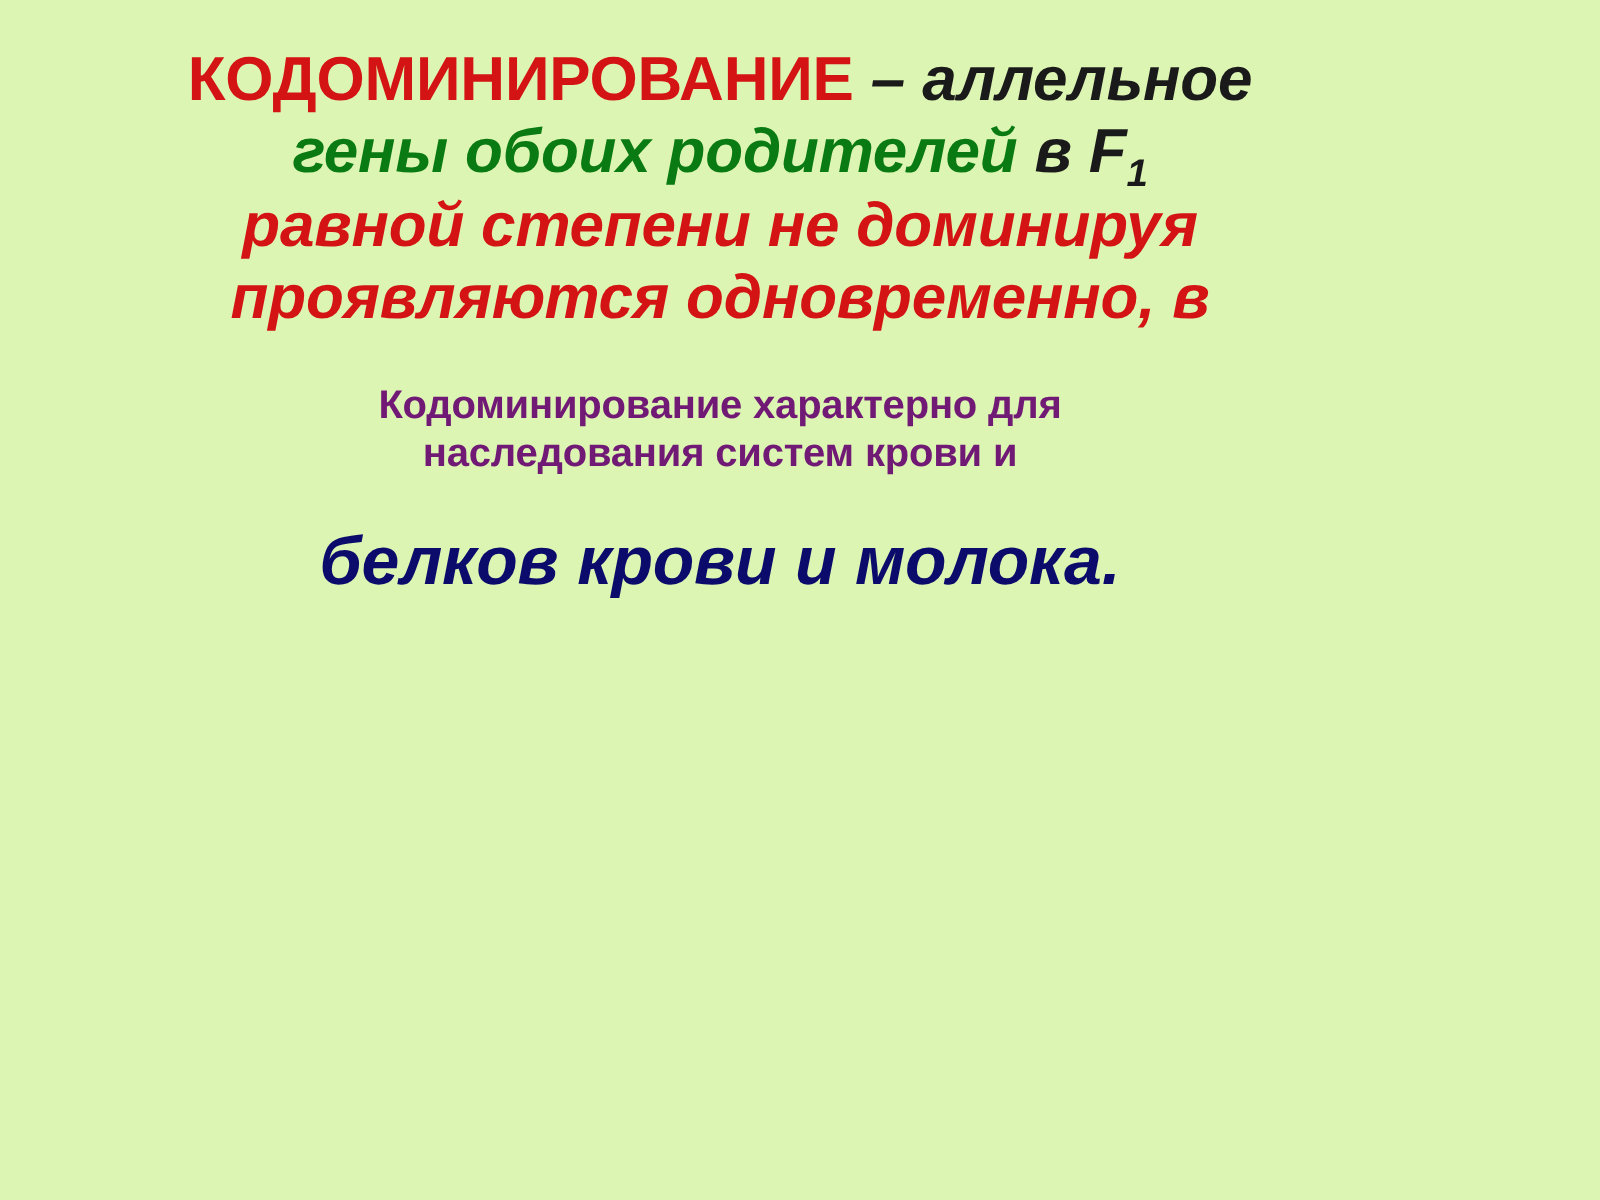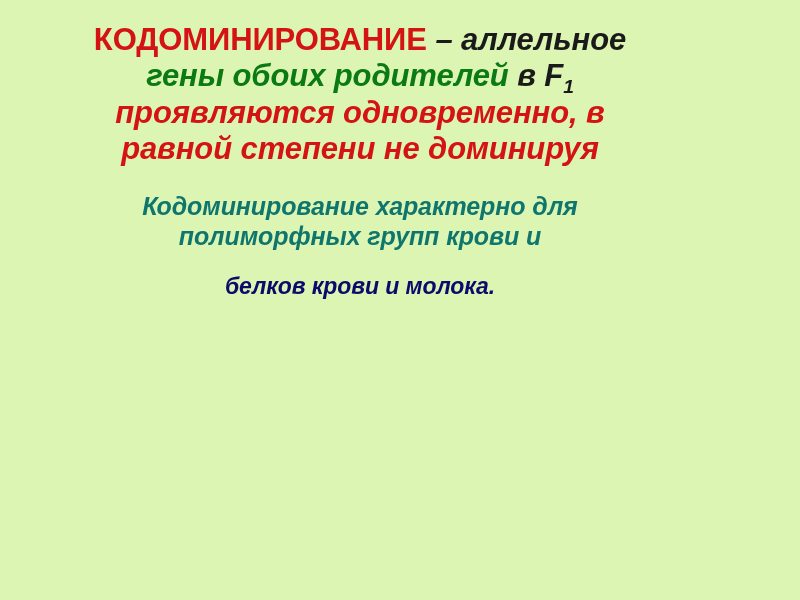--- a/index.html
+++ b/index.html
@@ -28,30 +28,29 @@
   }
   .para1 {
     font-size: 31px;
     font-weight: bold;
     font-style: italic;
     line-height: 1.17;
     color: #1a1a1a;
     letter-spacing: -0.1px;
   }
   .para2 {
-    font-size: 25px;
+    font-size: 20px;
     font-weight: bold;
-    font-style: italic;
     line-height: 1.2;
-    color: #0f766e;
+    color: #701a75;
     margin-top: 24px;
     letter-spacing: -0.1px;
   }
   .para3 {
-    font-size: 23px;
+    font-size: 34px;
     font-weight: bold;
     font-style: italic;
     line-height: 1.2;
     color: #0b0b6b;
     margin-top: 22px;
     letter-spacing: -0.1px;
   }
   .red {
     color: #d41414;
   }
@@ -79,26 +78,26 @@
   }
 </style>
 </head>
 <body>
 
 <div class="slide">
 
   <div class="block para1">
     <span class="line"><span class="term red">КОДОМИНИРОВАНИЕ</span><span class="dark"> – </span><span class="dark">аллельное</span></span>
     <span class="line"><span class="green">гены обоих родителей</span><span class="dark"> в </span><span class="dark f-label">F</span><sub class="dark">1</sub></span>
+    <span class="line red">равной степени не доминируя</span>
     <span class="line red">проявляются одновременно, в</span>
-    <span class="line red">равной степени не доминируя</span>
   </div>
 
   <div class="block para2">
     <span class="line">Кодоминирование характерно  для</span>
-    <span class="line">полиморфных групп крови и</span>
+    <span class="line">наследования систем крови и</span>
   </div>
 
   <div class="block para3">
     <span class="line">белков крови и молока.</span>
   </div>
 
 </div>
 
 </body></html>

